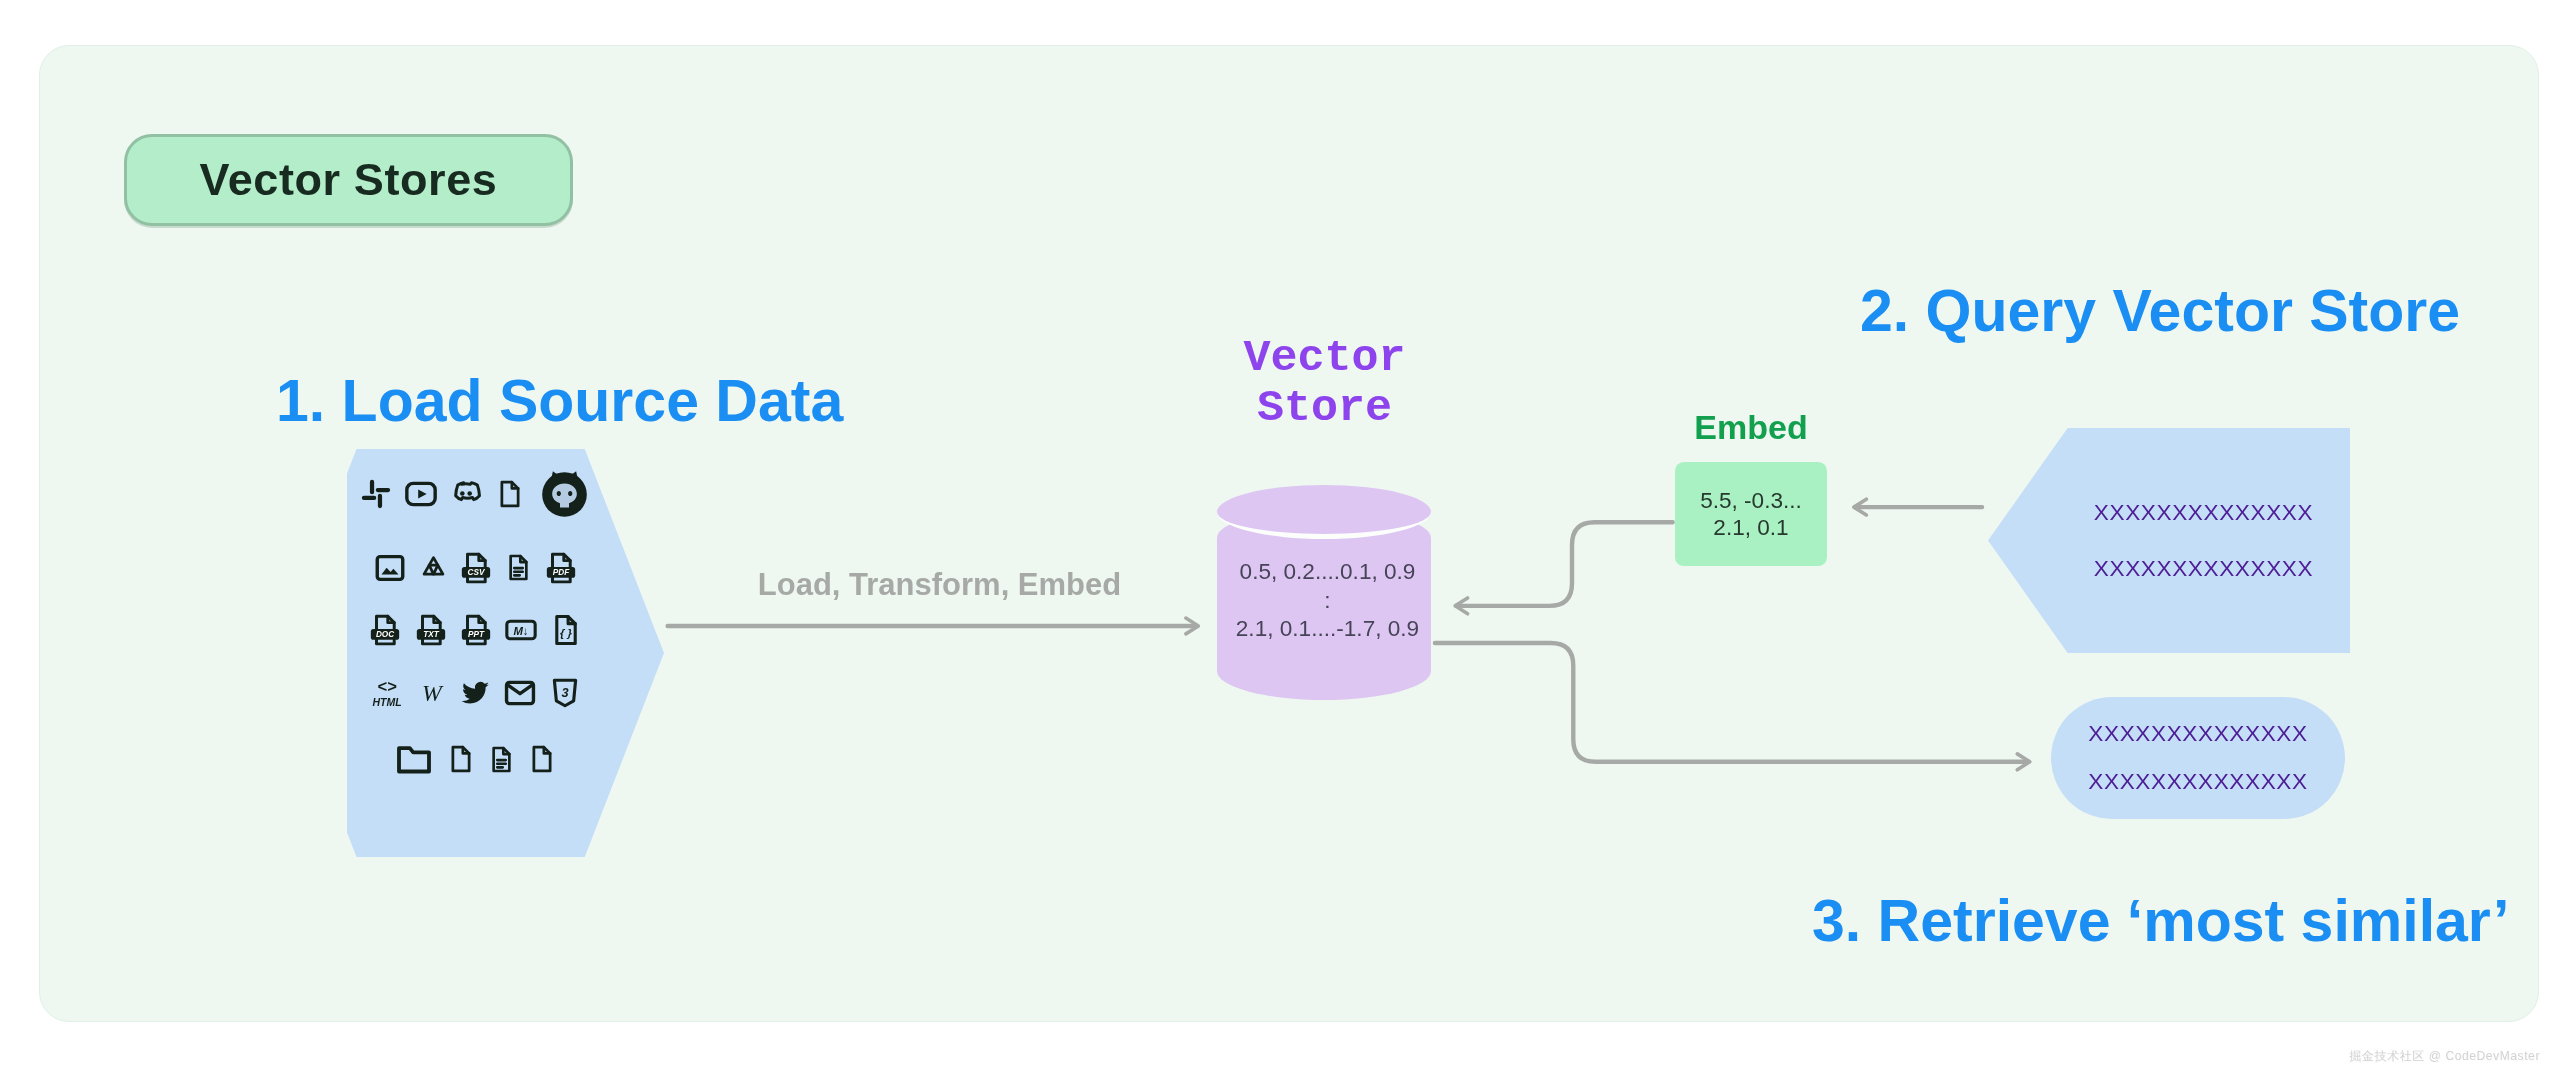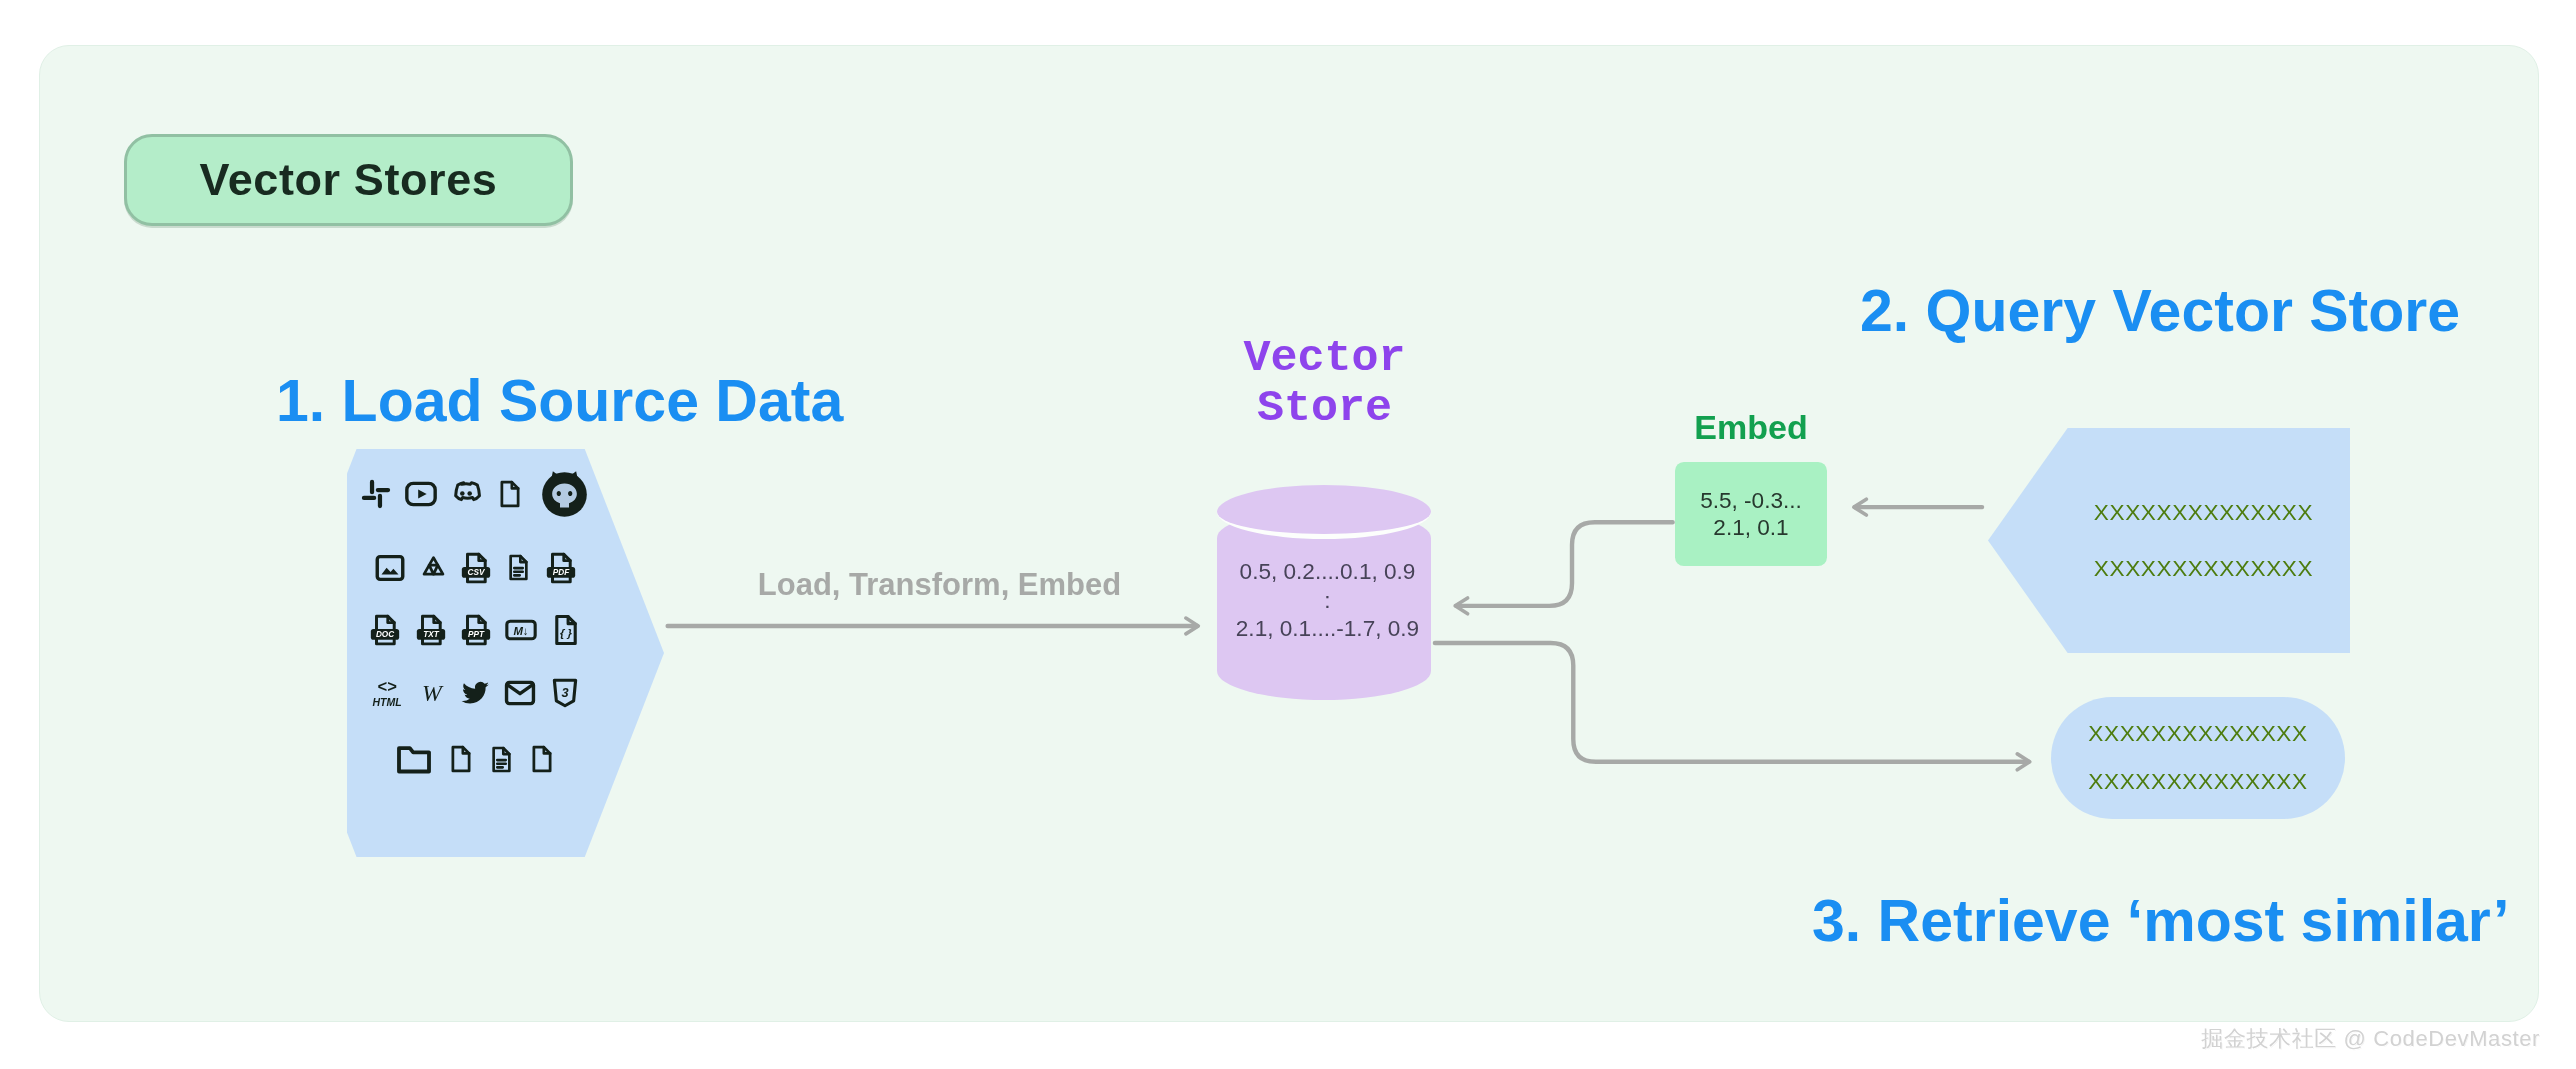--- a/index.html
+++ b/index.html
@@ -85,26 +85,26 @@
     background:var(--shape_blue,#c5def8);
     clip-path:polygon(0% 50%, 22% 0%, 100% 0%, 100% 100%, 22% 100%);
     display:flex;flex-direction:column;align-items:center;justify-content:center;
     padding-left:69px;box-sizing:border-box;gap:30px;
   }
   .result-pill{
     position:absolute;left:2011px;top:651px;width:294px;height:122px;
     background:var(--shape_blue,#c5def8);border-radius:61px;
     display:flex;flex-direction:column;align-items:center;justify-content:center;gap:21.4px;
   }
-  .xrow{font-size:22.6px;color:#4d7c0f;letter-spacing:0.6px;white-space:nowrap;}
+  .xrow{font-size:22.6px;color:#4c1d95;letter-spacing:0.6px;white-space:nowrap;}
   
   .connectors{position:absolute;left:0;top:0;width:2576px;height:1070px;pointer-events:none;}
   
   .watermark{
-    position:absolute;right:36px;top:1024px;font-size:22px;color:#d2d2d2;
+    position:absolute;right:36px;top:1048px;font-size:12px;color:#d2d2d2;
     text-shadow:0 0.6px 0 #ffffff, 0.6px 0.6px 0.6px #efefef;letter-spacing:0.6px;
   }
 </style>
 </head>
 <body>
 
 <div class="card">
 
   <div class="badge">
     <span>Vector Stores</span>

